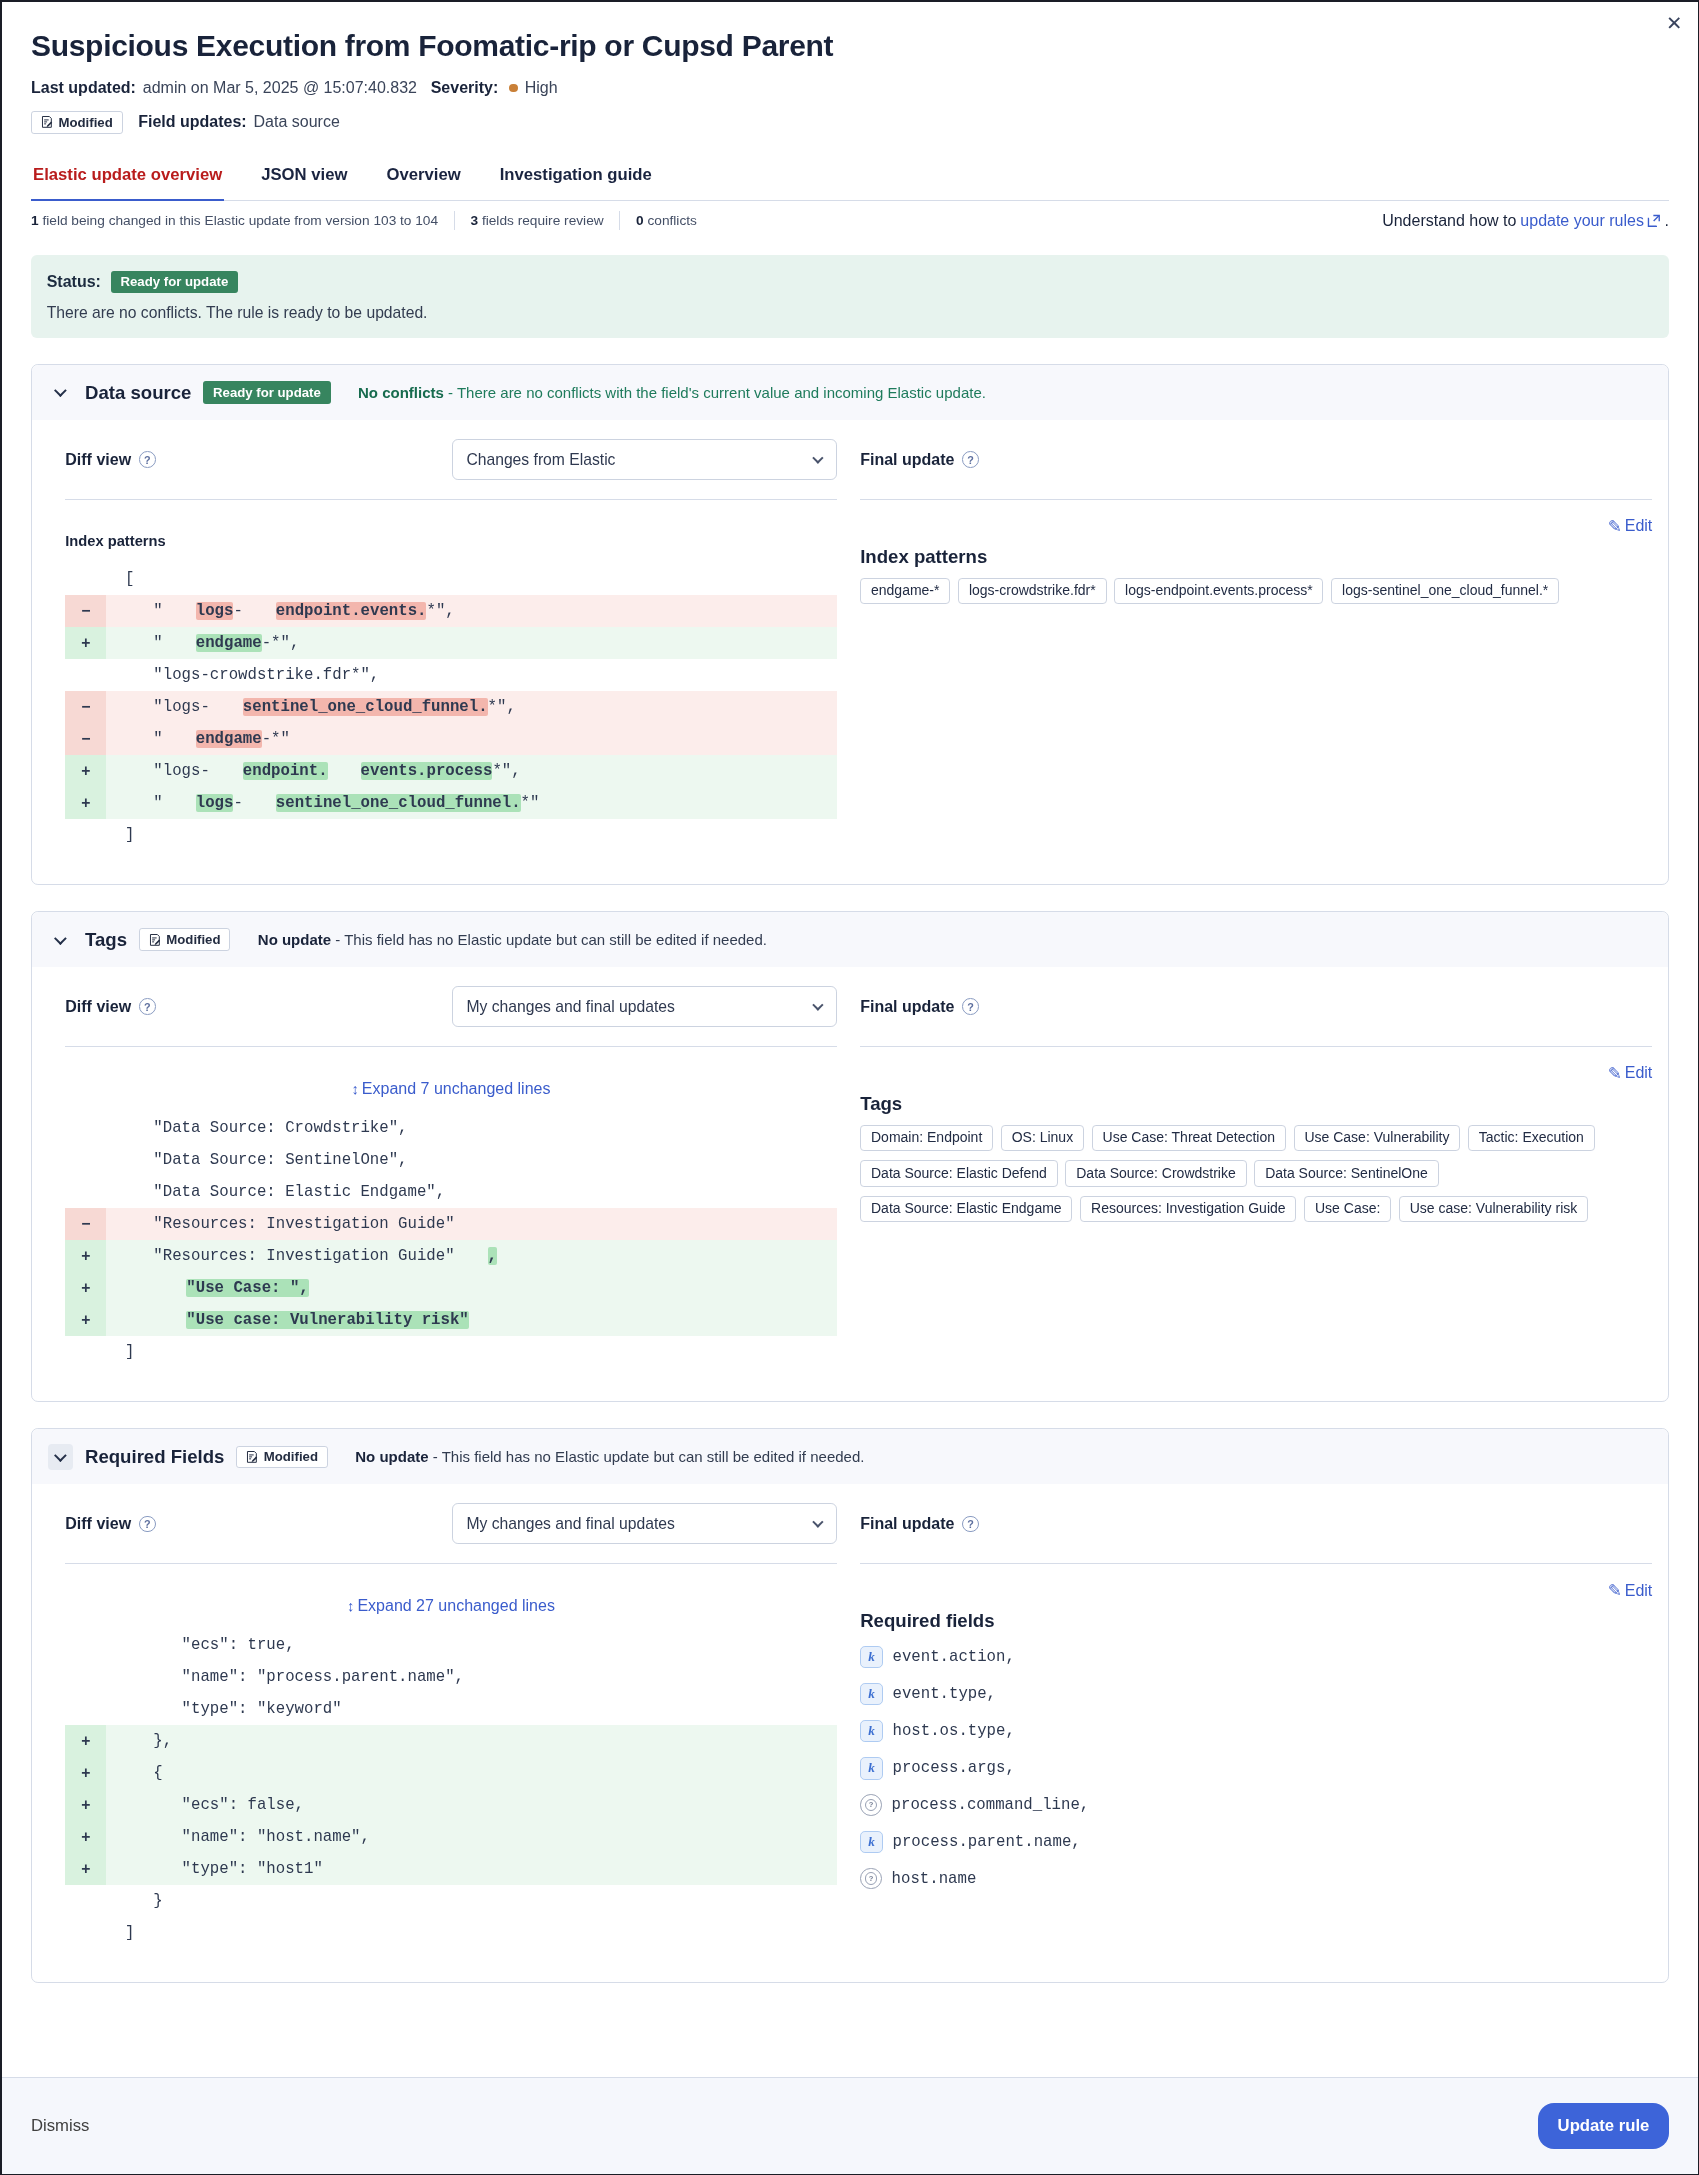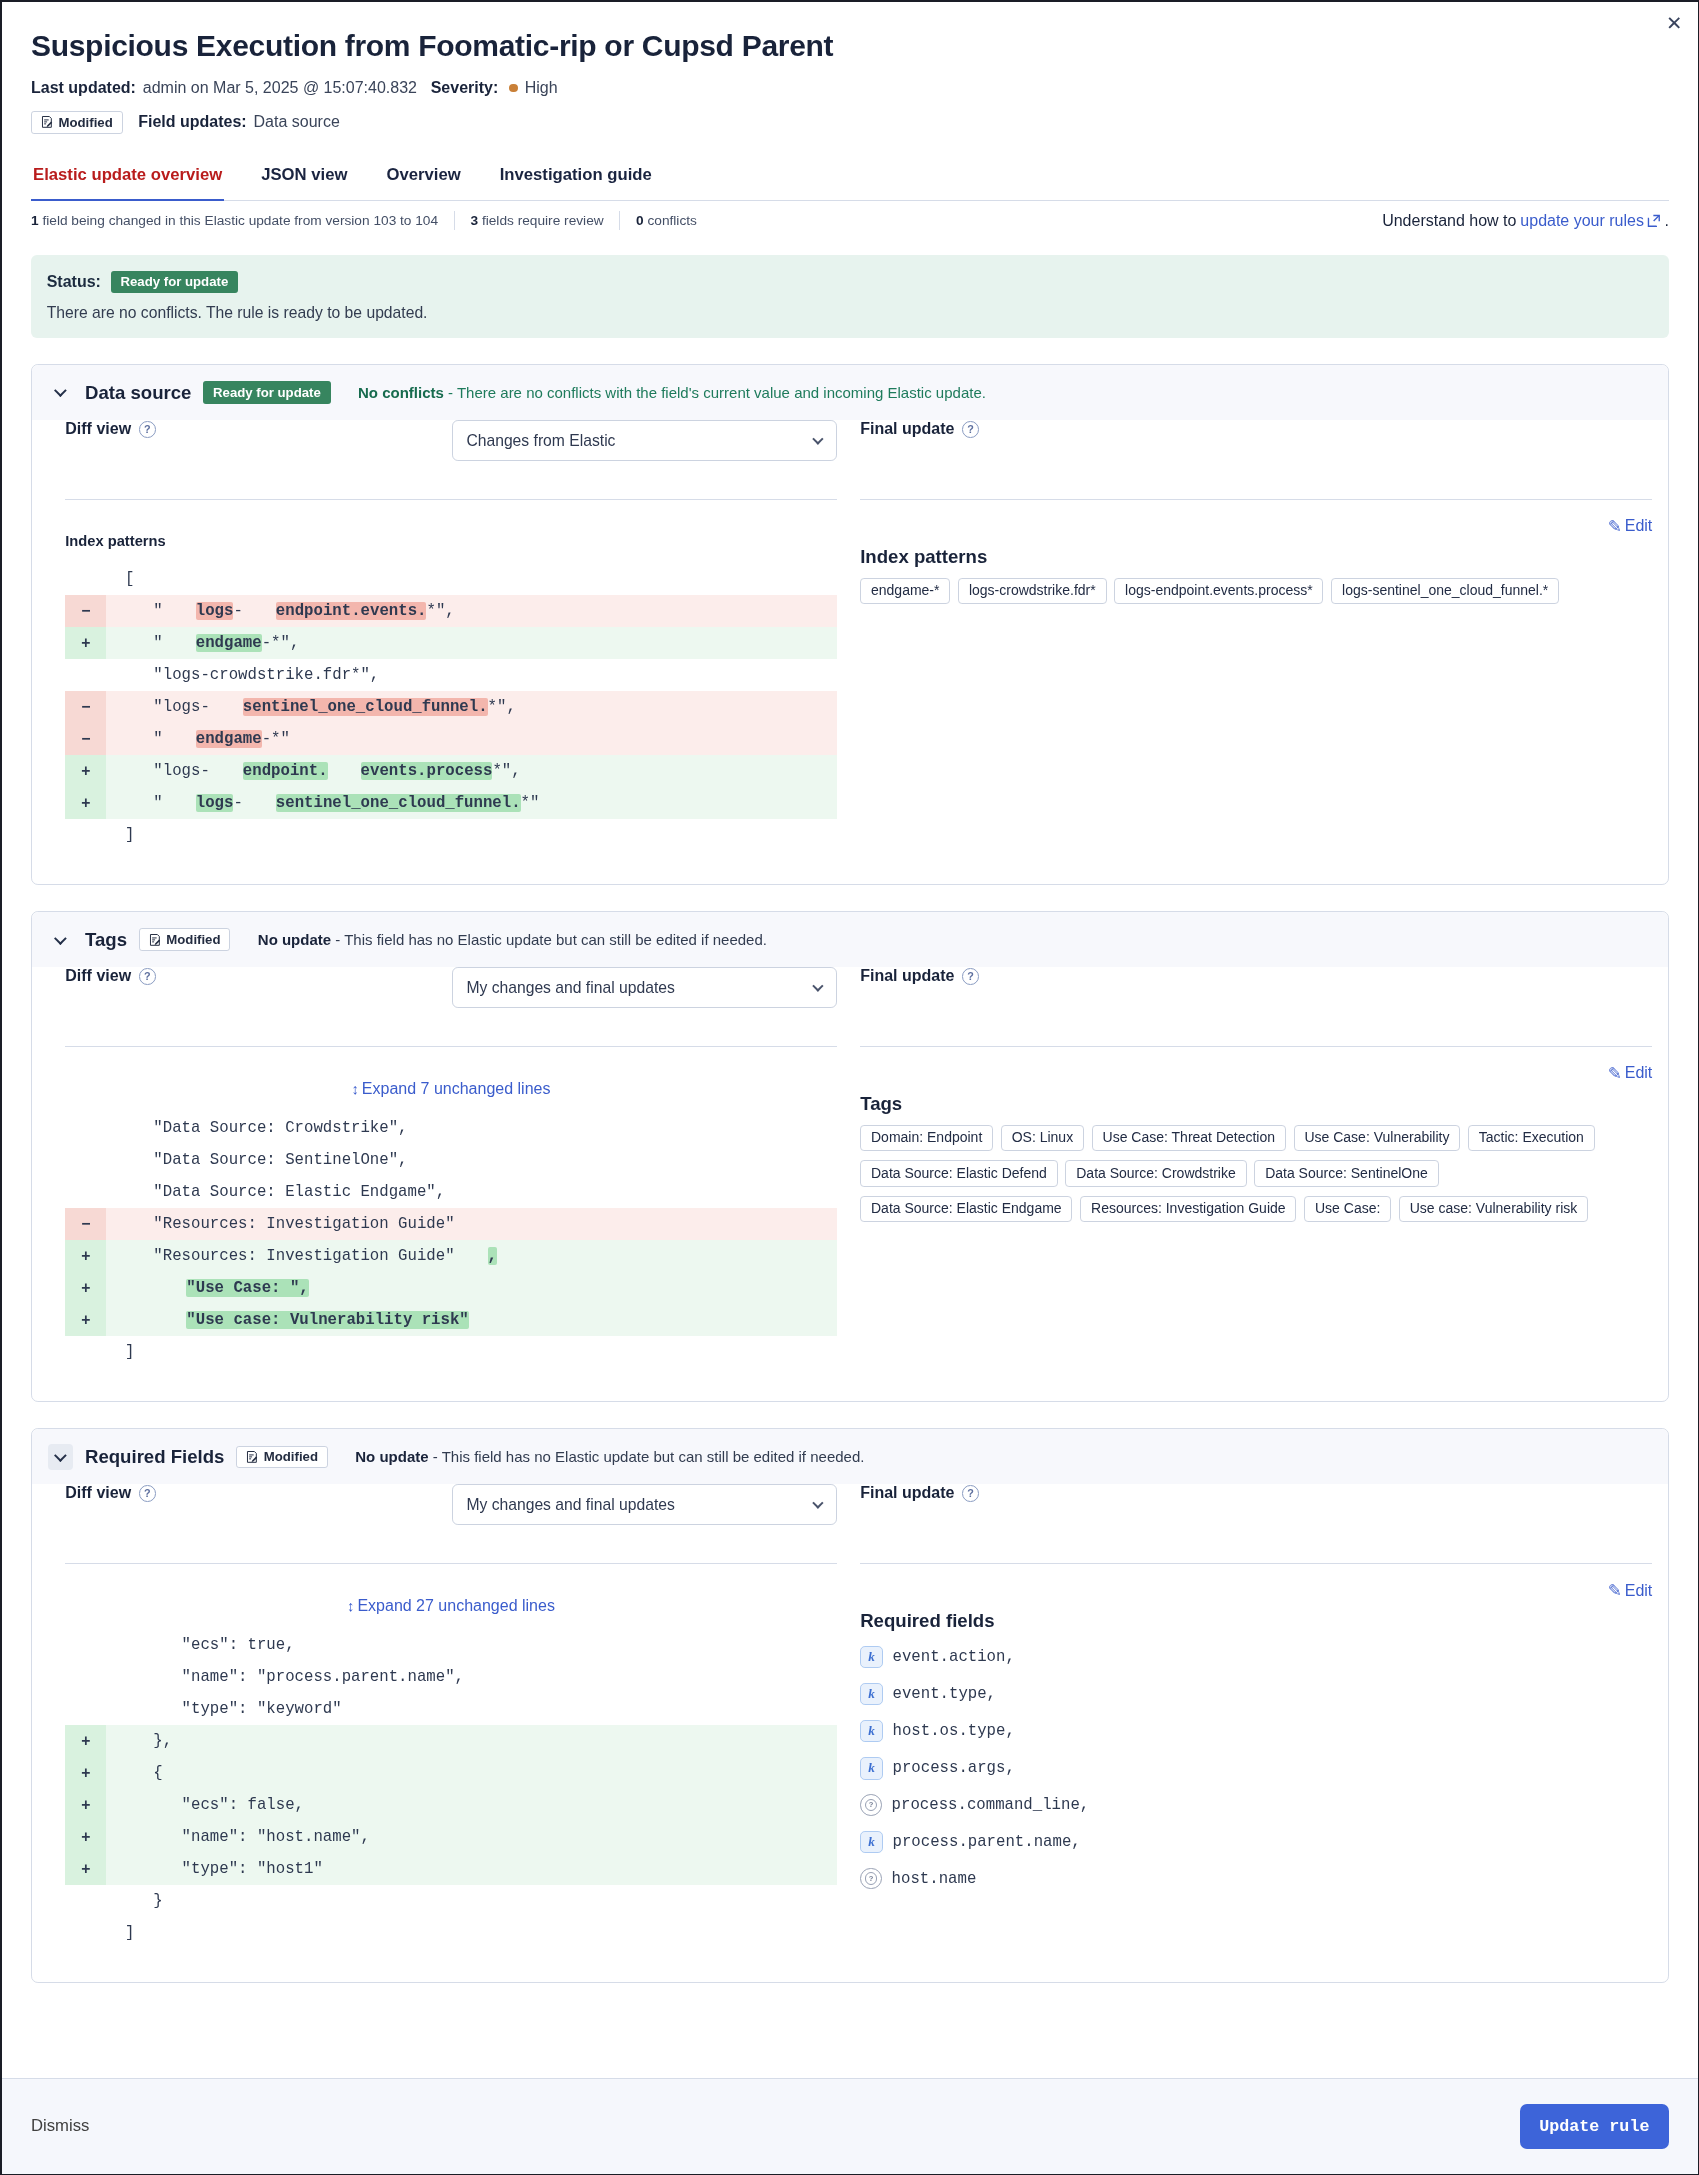--- a/index.html
+++ b/index.html
@@ -63,21 +63,21 @@
   .chevron { width: 8.8px; height: 8.8px; border-right: 2px solid #243049; border-bottom: 2px solid #243049; transform: rotate(45deg); margin-top: -3.9px; }
   .card-title { font-size: 18.6px; font-weight: 700; color: #19233a; white-space: nowrap; }
   .card-status { font-size: 15px; color: #323c50; margin-left: 15.7px; }
   .card-status b { color: #19233a; }
   .card-status.success { color: #1e7b5c; }
   .card-status.success b { color: #176b4e; }
 
   .card-body { display: flex; padding: 0 15.7px 33px; }
   .col-left { flex: 0 0 789px; padding-left: 17.6px; display: flex; flex-direction: column; }
   .col-right { flex: 1; margin-left: 23.5px; display: flex; flex-direction: column; }
-  .col-head { display: flex; align-items: flex-start; height: 80px; border-bottom: 1px solid #d6dce8; }
+  .col-head { display: flex; align-items: center; height: 80px; border-bottom: 1px solid #d6dce8; }
   .col-left .col-head { justify-content: space-between; }
   .lab { font-size: 16px; font-weight: 700; color: #19233a; display: flex; align-items: center; gap: 7.8px; }
   .help-i { width: 16.7px; height: 16.7px; border-radius: 50%; border: 1px solid #8a9cc2; color: #5d6f9e; font-size: 10.8px; display: inline-flex; align-items: center; justify-content: center; font-weight: 700; }
   .select { width: 385px; height: 41px; border: 1px solid #ccd3e0; border-radius: 5.9px; padding: 0 13.7px; font-size: 15.7px; color: #2f3950; display: flex; align-items: center; justify-content: space-between; background: #fff; cursor: pointer; }
   .sel-chev { width: 7.8px; height: 7.8px; border-right: 2px solid #49536b; border-bottom: 2px solid #49536b; transform: rotate(45deg); margin-top: -3.9px; }
 
   .pre-label { margin-top: 33px; font-size: 14.7px; font-weight: 700; color: #19233a; }
   .expand-row { margin-top: 33px; text-align: center; font-size: 16px; }
   .expand-row .blue-link { font-weight: 400; }
   .expand-ic { font-size: 14.7px; }
@@ -102,21 +102,21 @@
   .badge { border: 1px solid #ccd3e0; border-radius: 3.9px; padding: 2.9px 9.8px; font-size: 14px; font-weight: 500; color: #222c44; background: #fff; line-height: 1.35; white-space: nowrap; }
   .tokens { margin-top: 13.7px; display: flex; flex-direction: column; gap: 14.7px; }
   .tok-row { display: flex; align-items: center; gap: 9.8px; font-family: "Liberation Mono", "DejaVu Sans Mono", monospace; font-size: 15.7px; color: #2e3950; }
   .tok-k { width: 22.5px; height: 22.5px; border-radius: 4.9px; background: #e9f1fc; border: 1px solid #aecbf2; color: #3c6fd1; font-style: italic; font-weight: 700; font-size: 13.2px; display: flex; align-items: center; justify-content: center; font-family: "Liberation Serif", serif; flex:none; }
   .tok-u { width: 21.6px; height: 21.6px; border-radius: 50%; border: 1.5px solid #98a1b4; display: flex; align-items: center; justify-content: center; flex:none; }
   .tok-u-inner { width: 12.7px; height: 12.7px; border-radius: 50%; border: 1.2px solid #98a1b4; display: flex; align-items: center; justify-content: center; font-size: 7.8px; color: #7b8499; font-weight: 700; }
 
   
   .footer { margin-top: auto; background: #f5f7fc; border-top: 1px solid #d6dce8; padding: 25.5px 29px; display: flex; align-items: center; justify-content: space-between; }
   .dismiss { color: #404040; font-size: 16.7px; font-weight: 500; cursor: pointer; }
-  .btn-primary { background: #3d64d9; color: #fff; border: none; border-radius: 7px; padding: 12.7px 19.6px; font-size: 16.7px; font-weight: 600; font-family: Liberation Mono, monospace; cursor: pointer; }
+  .btn-primary { background: #3d64d9; color: #fff; border: none; border-radius: 16px; padding: 12.7px 19.6px; font-size: 16.7px; font-weight: 600; font-family: Liberation Sans, sans-serif; cursor: pointer; }
 
   .ext-ic svg, .pencil-svg svg { display: block; }
 </style>
 </head>
 <body>
 
 <span class="close-btn">✕</span>
 
 <div class="pad">
   <h1 class="title">Suspicious Execution from Foomatic-rip or Cupsd Parent</h1>

